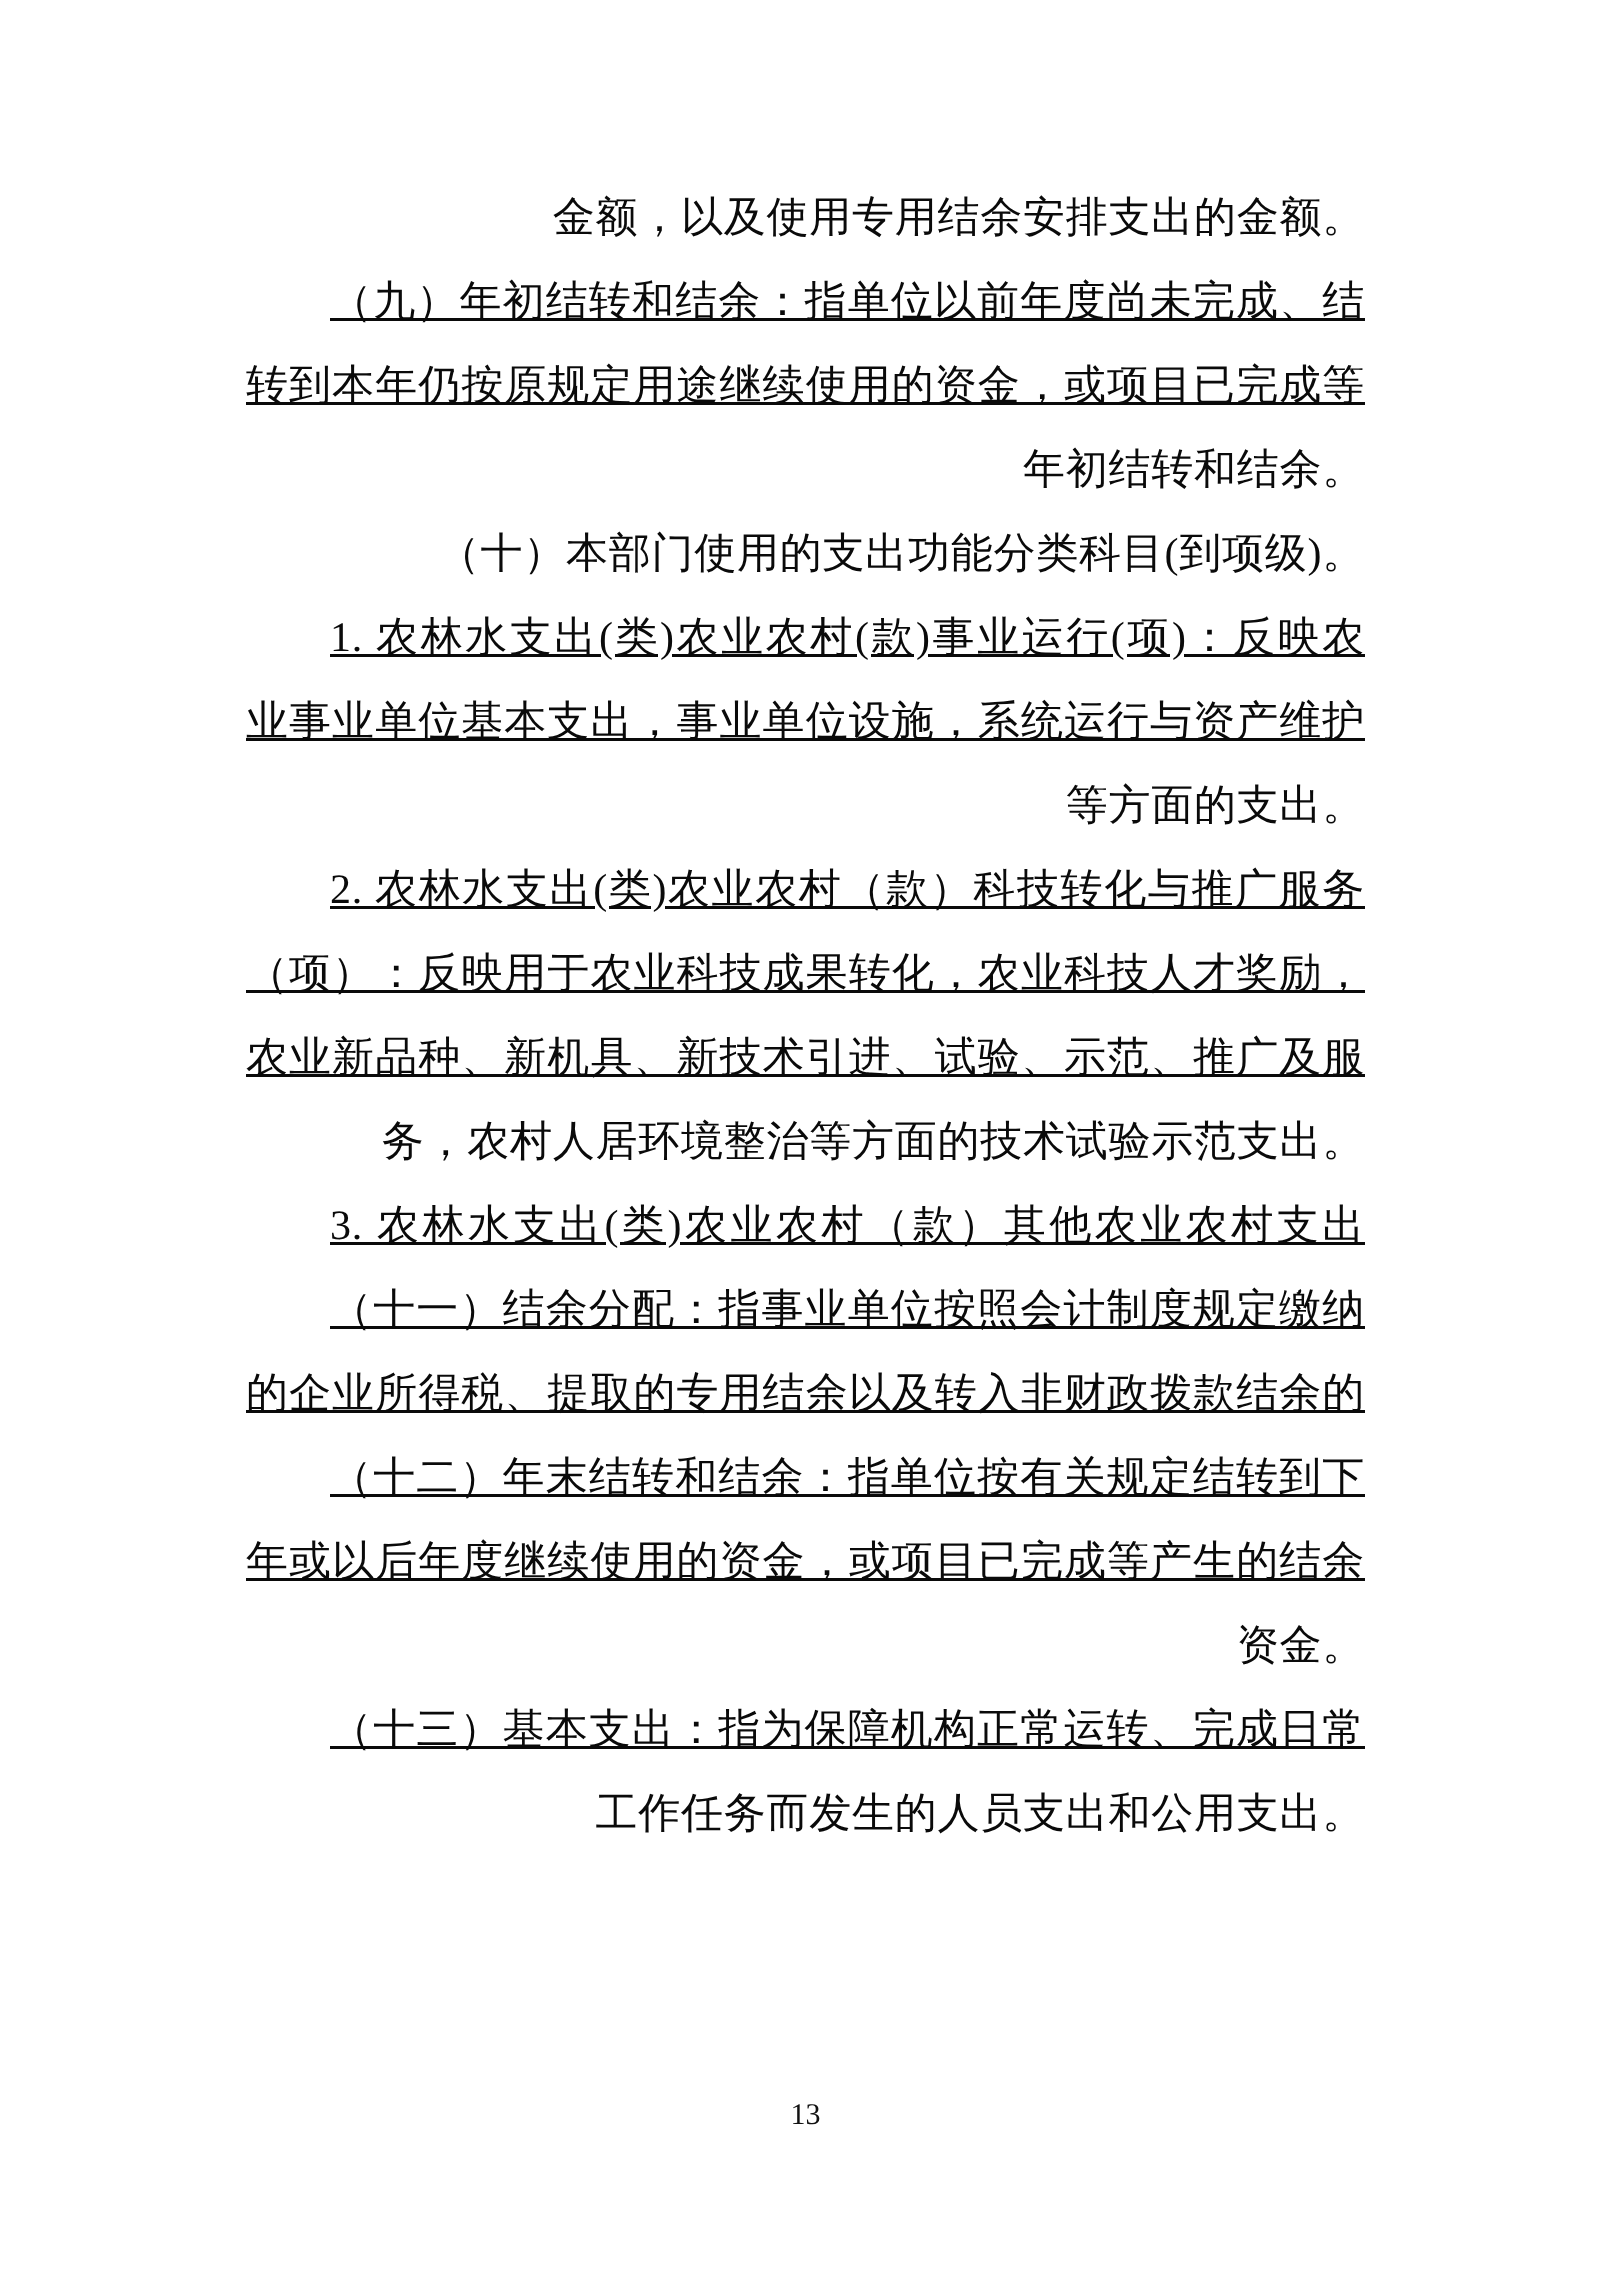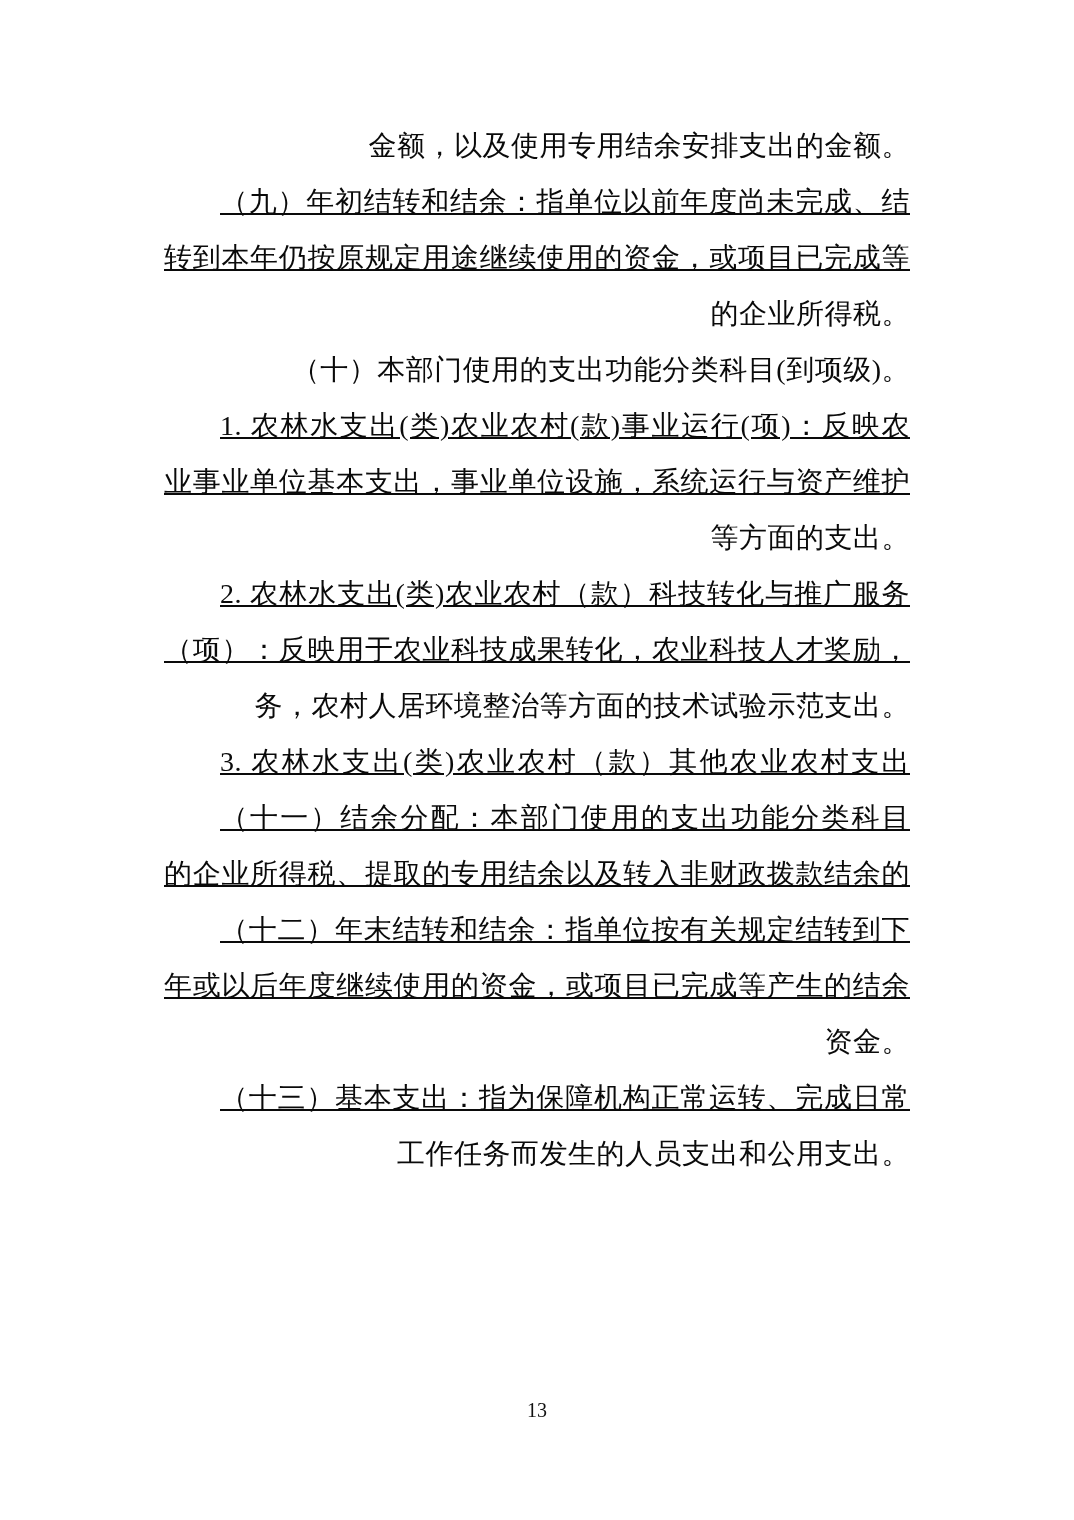--- a/index.html
+++ b/index.html
@@ -58,30 +58,31 @@
   }
 </style>
 </head>
 <body>
 
 <div class="page">
   <main class="body-text" id="body-text">
       <div class="line">金额，以及使用专用结余安排支出的金额。</div>
       <div class="line j ind">（九）年初结转和结余：指单位以前年度尚未完成、结</div>
       <div class="line j">转到本年仍按原规定用途继续使用的资金，或项目已完成等</div>
-      <div class="line">的企业所得税。</div>
+      <div class="line">年初结转和结余。</div>
       <div class="line ind">（十）本部门使用的支出功能分类科目(到项级)。</div>
       <div class="line j ind">1. 农林水支出(类)农业农村(款)事业运行(项)：反映农</div>
       <div class="line j">业事业单位基本支出，事业单位设施，系统运行与资产维护</div>
       <div class="line">等方面的支出。</div>
       <div class="line j ind">2. 农林水支出(类)农业农村（款）科技转化与推广服务</div>
       <div class="line j">（项）：反映用于农业科技成果转化，农业科技人才奖励，</div>
+      <div class="line j">农业新品种、新机具、新技术引进、试验、示范、推广及服</div>
       <div class="line">务，农村人居环境整治等方面的技术试验示范支出。</div>
       <div class="line j ind">3. 农林水支出(类)农业农村（款）其他农业农村支出</div>
-      <div class="line j ind">（十一）结余分配：本部门使用的支出功能分类科目</div>
+      <div class="line j ind">（十一）结余分配：指事业单位按照会计制度规定缴纳</div>
       <div class="line j">的企业所得税、提取的专用结余以及转入非财政拨款结余的</div>
       <div class="line j ind">（十二）年末结转和结余：指单位按有关规定结转到下</div>
       <div class="line j">年或以后年度继续使用的资金，或项目已完成等产生的结余</div>
       <div class="line">资金。</div>
       <div class="line j ind">（十三）基本支出：指为保障机构正常运转、完成日常</div>
       <div class="line">工作任务而发生的人员支出和公用支出。</div>
     </main>
   <footer class="page-footer">
     <span class="page-number">13</span>
   </footer>

